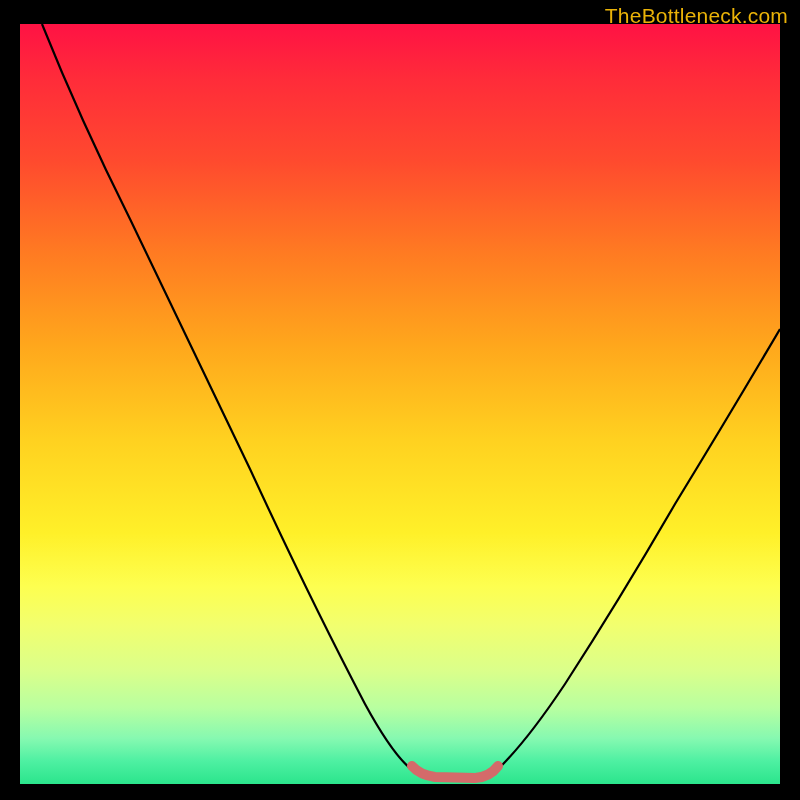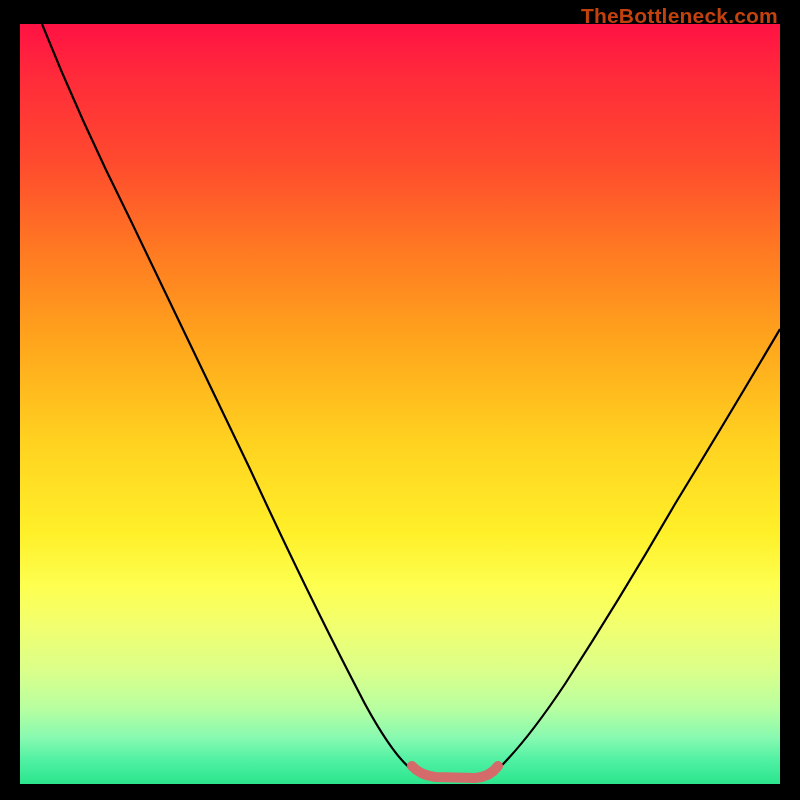--- a/index.html
+++ b/index.html
@@ -46,25 +46,25 @@
       #dbff8a 85%,
       #b8ffa0 90%,
       #86f9b1 94%,
       #4ef0a2 97%,
       #2be58c 100%
     );
   }
   .watermark {
     position: absolute;
     top: 4px;
-    right: 22px;
+    right: 12px;
     font-family: Arial, Helvetica, sans-serif;
     font-size: 21px;
-    font-weight: 700;
-    color: #c2410c;
+    font-weight: 400;
+    color: #eab308;
     letter-spacing: 0.2px;
     user-select: none;
   }
   svg.lines {
     position: absolute;
     left: 0;
     top: 0;
     width: 760px;
     height: 760px;
   }

